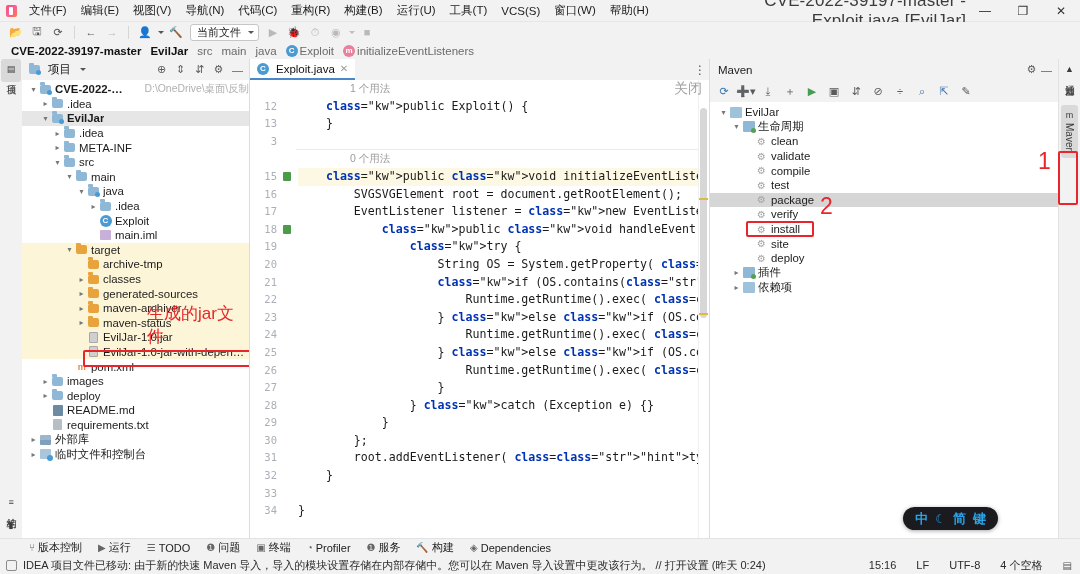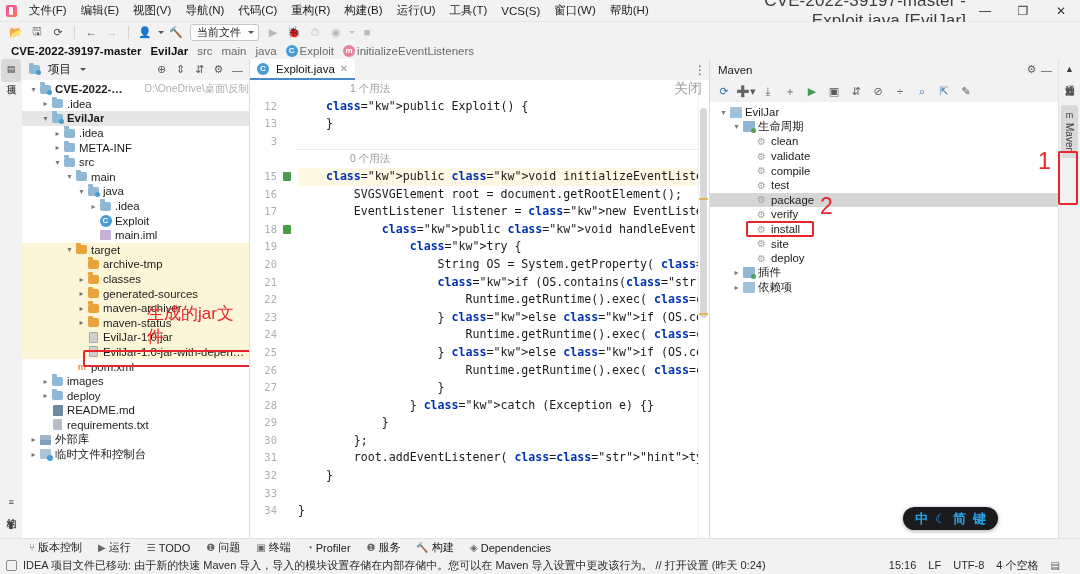--- a/index.html
+++ b/index.html
@@ -132,21 +132,21 @@
   
   .ime { position: absolute; right: 82px; bottom: 44px; height: 23px; background: #1b1b1f; border-radius: 13px; display: flex; align-items: center; padding: 0 12px; gap: 7px; color: #2aa3e8; font-size: 13px; font-weight: bold; box-shadow: 0 1px 4px rgba(0,0,0,.35); }
   .ime .moon { font-size: 12px; }
 
   
   .statusrow { height: 18px; display: flex; align-items: center; background: #f2f2f2; border-top: 1px solid #e2e2e2; padding-left: 22px; gap: 2px; flex:none;}
   .sbtn { display: flex; align-items: center; gap: 3px; padding: 0 7px; font-size: 11px; color: #222; height: 17px; }
   .sbtn .si { color: #666; font-size: 10px; }
   .msgrow { height: 18px; display: flex; align-items: center; background: #f2f2f2; padding-left: 6px; gap: 6px; font-size: 11px; color: #2b2b2b; flex:none;}
   .msg-ico { width: 11px; height: 11px; border: 1px solid #8c8c8c; border-radius: 2px; flex:none;}
-  .msg-right { margin-left: auto; display: flex; align-items: center; gap: 12px; padding-right: 20px; color: #2b2b2b; }
+  .msg-right { margin-left: auto; display: flex; align-items: center; gap: 20px; padding-right: 8px; color: #2b2b2b; }
   .lockico { font-size: 10px; color: #555; }
 </style>
 </head>
 <body>
 
 <div class="app">
 
   <div class="titlebar">
     <div class="app-logo">
         <div class="logo-sq"></div>

